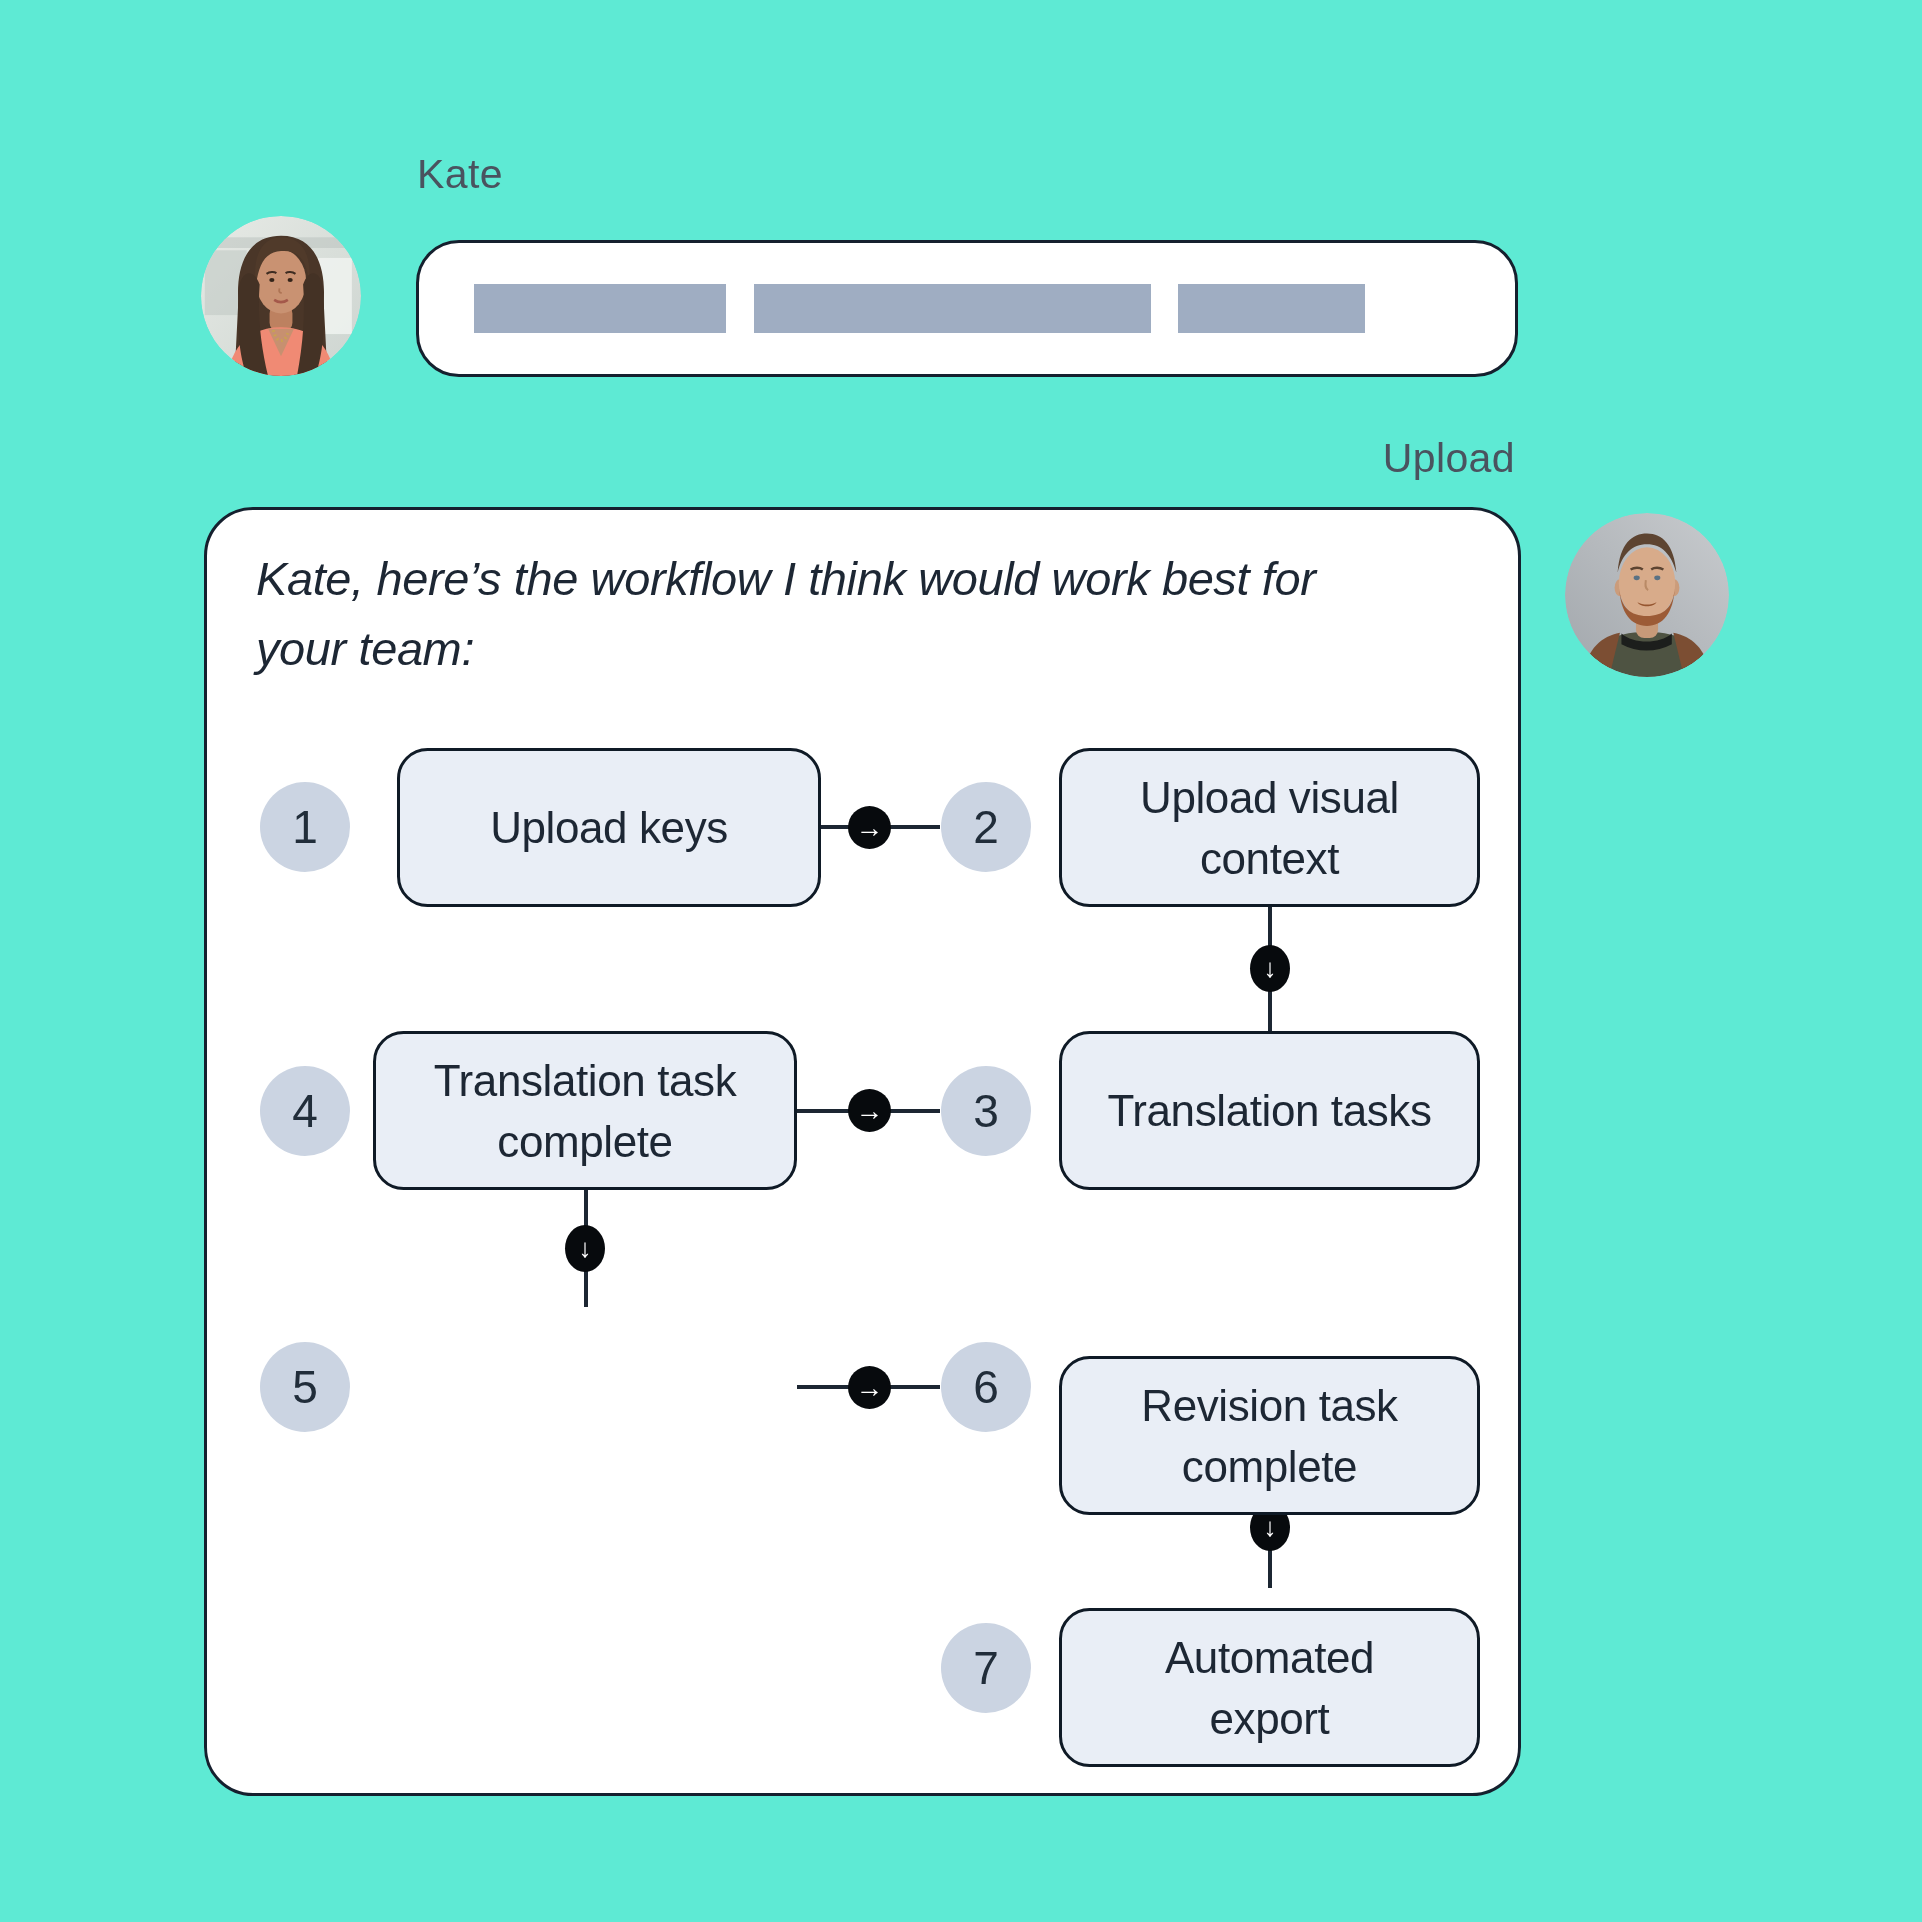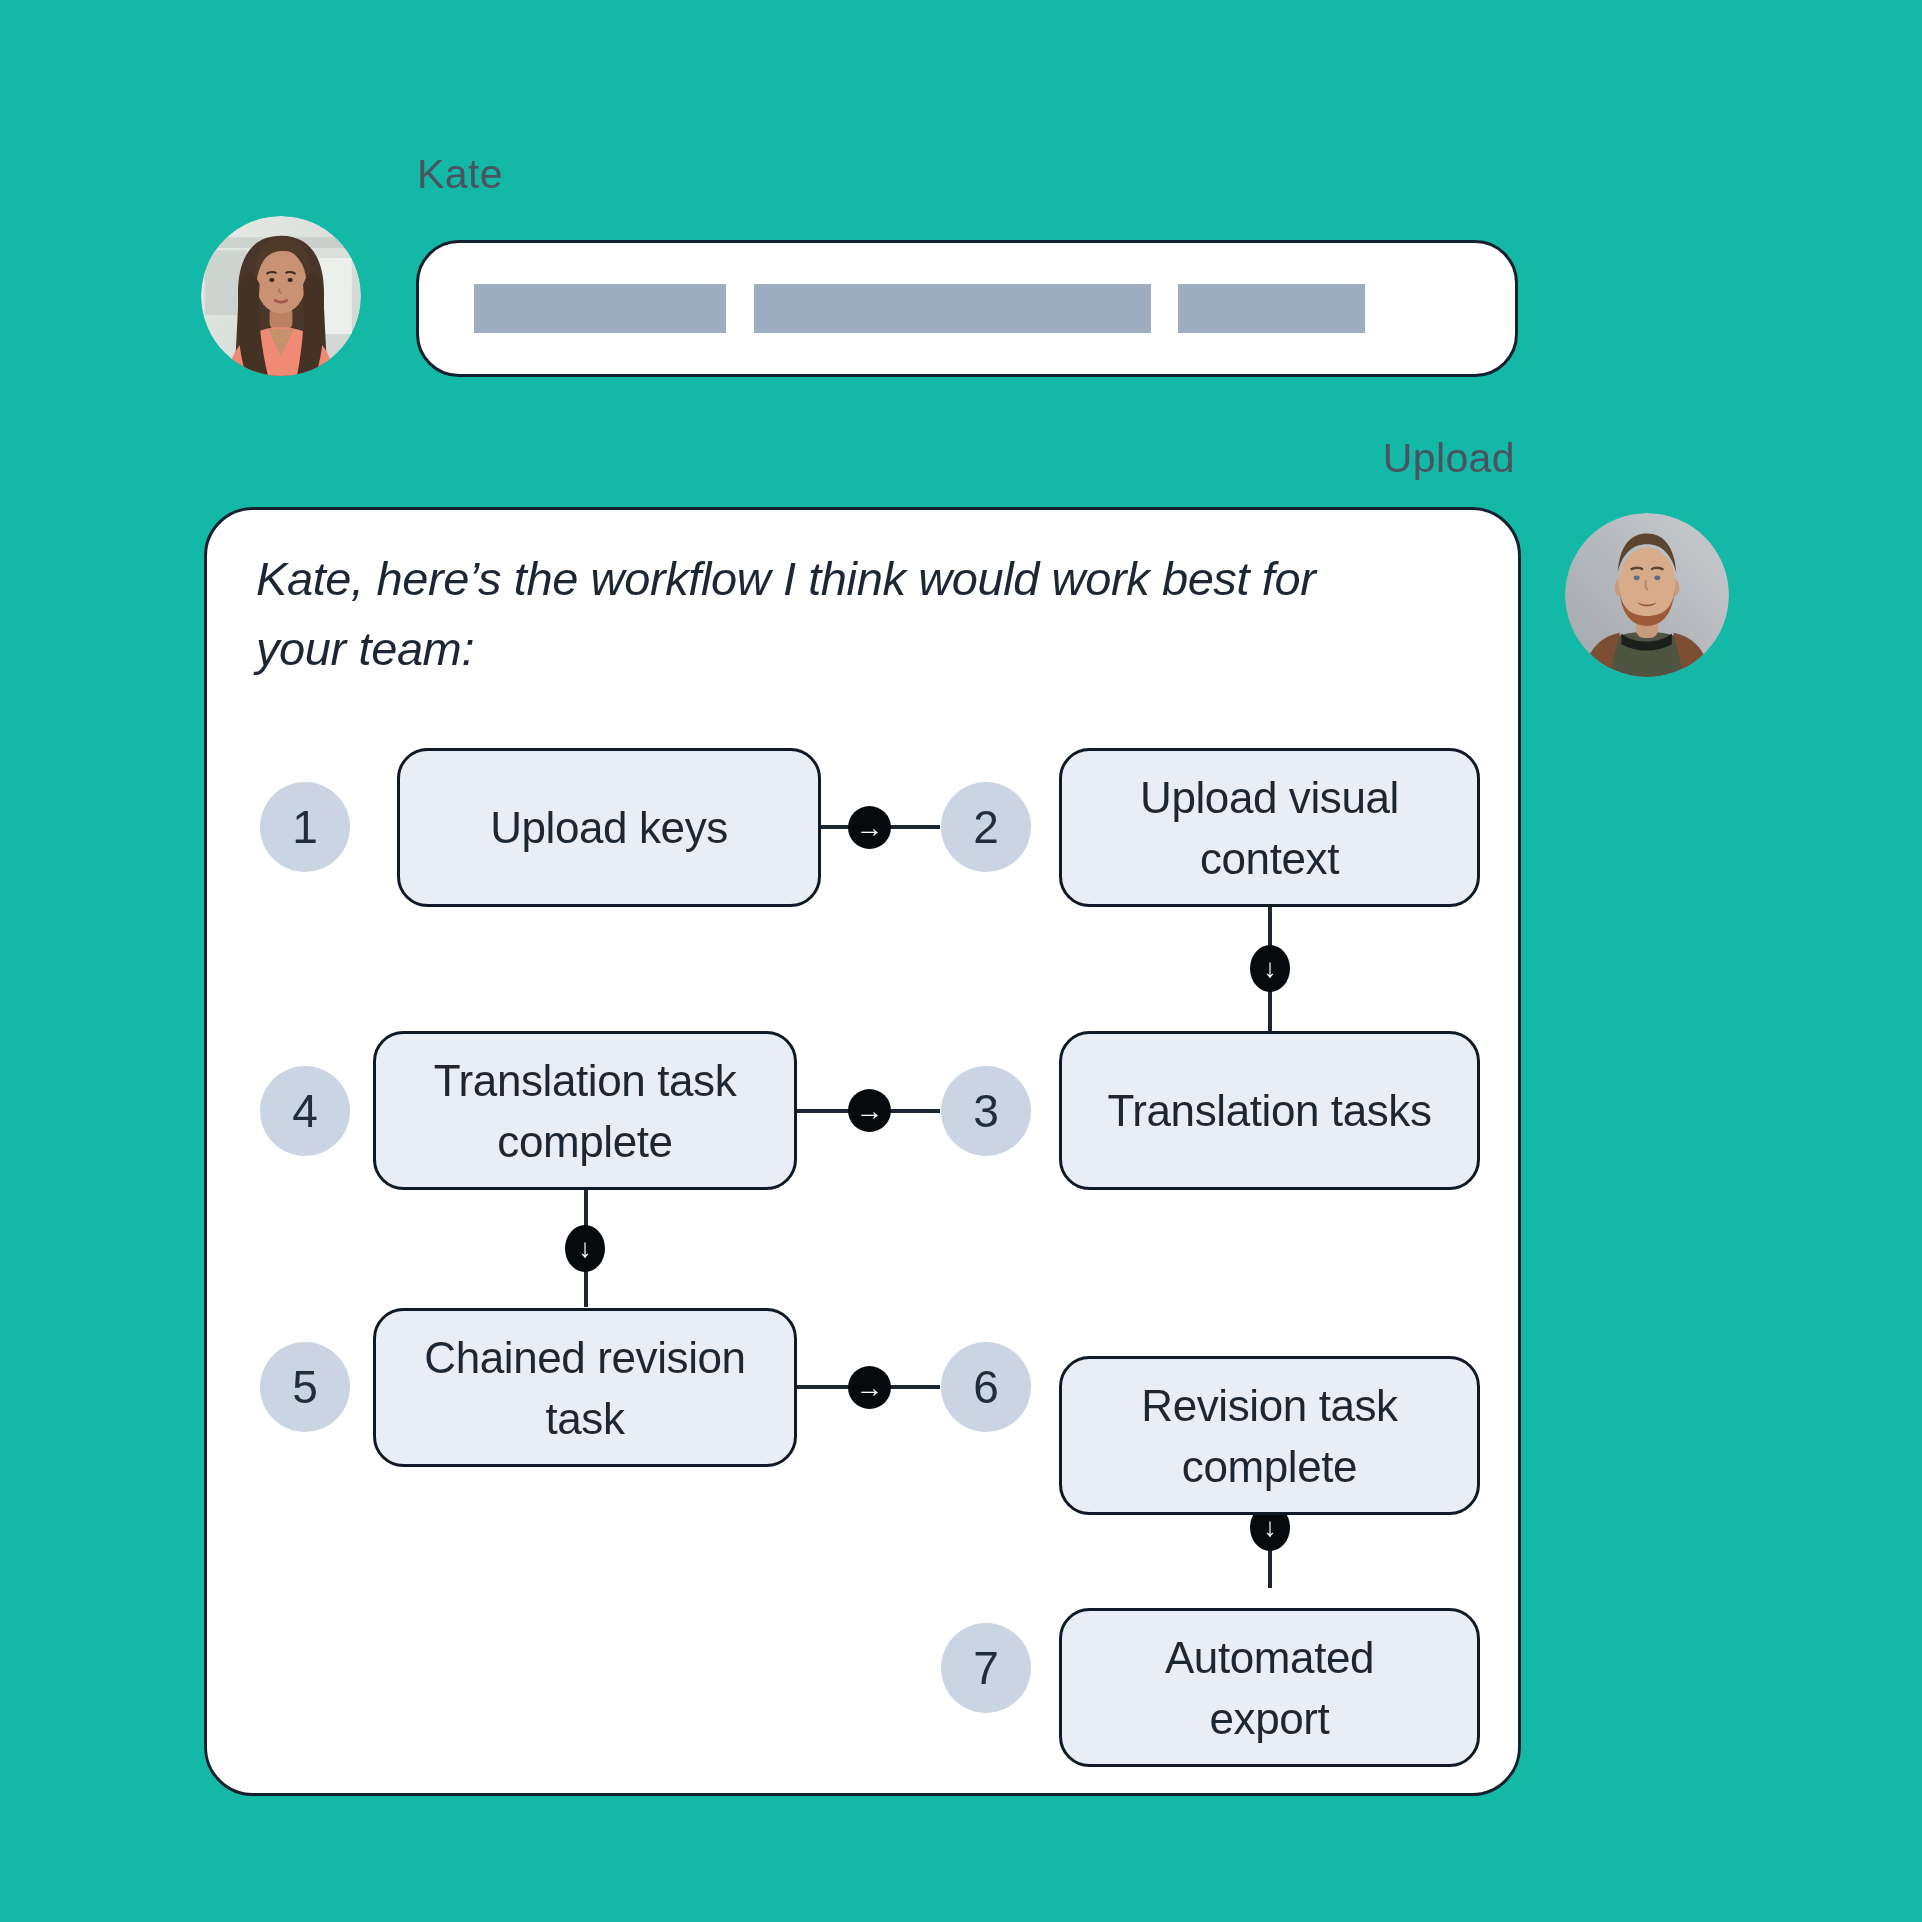--- a/index.html
+++ b/index.html
@@ -1,18 +1,18 @@
 <!DOCTYPE html>
 <html style="font-size:12.2px"><head>
 <meta charset="utf-8">
 <style>
   html,body{margin:0;padding:0;background:#f4f4f5;}
   *{box-sizing:border-box;}
   .canvas{
-    position:relative;width:1922px;height:1922px;background:#14b8a6;
+    position:relative;width:1922px;height:1922px;background:#5eead4;
     font-family:"Liberation Sans",sans-serif;overflow:hidden;
   }
   .abs{position:absolute;}
   .name-label{
     font-size:41px;color:#4a535f;letter-spacing:0.4px;font-weight:400;
   }
   .avatar{border-radius:50%;overflow:hidden;}
   .avatar svg{display:block;width:100%;height:100%;}
   .bubble{
     background:#ffffff;border:3.1px solid #15202e;
@@ -188,22 +188,20 @@
     <div class="num-circle" style="left:941px;top:1623px;">
       <span>7</span>
     </div>
 
     <div class="node-box" style="left:373px;top:748px;width:424px;height:159px;margin-left:24px;">Upload keys</div>
     <div class="node-box" style="left:1059px;top:748px;width:421px;height:159px;">Upload visual
 context</div>
     <div class="node-box" style="left:1059px;top:1031px;width:421px;height:159px;">Translation tasks</div>
     <div class="node-box" style="left:373px;top:1031px;width:424px;height:159px;">Translation task
 complete</div>
-    <div class="node-box" style="left:373px;top:1308px;width:424px;height:159px;">Chained revision
-task</div>
     <div class="node-box" style="left:1059px;top:1356px;width:421px;height:159px;">Revision task
 complete</div>
     <div class="node-box" style="left:1059px;top:1588px;width:421px;height:159px;margin-top:20px;">Automated
 export</div>
   </div>
 
 </div>
 
 
 </body></html>

